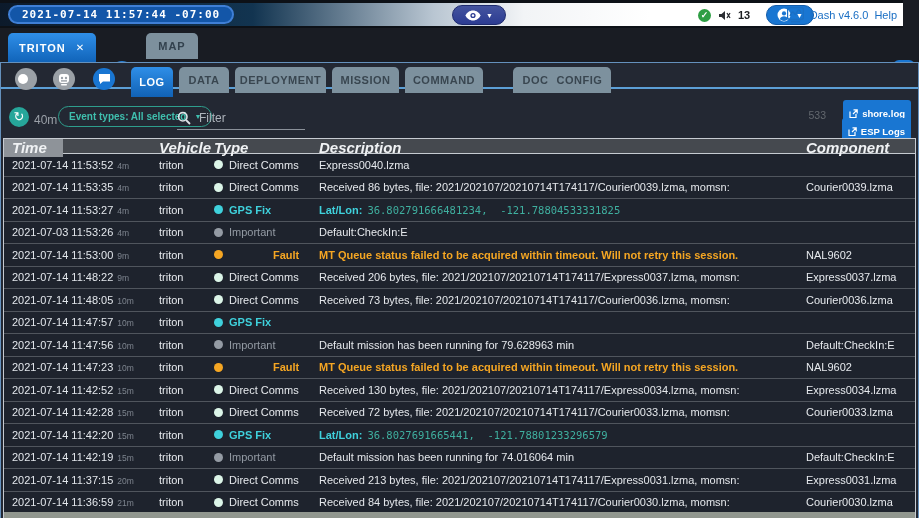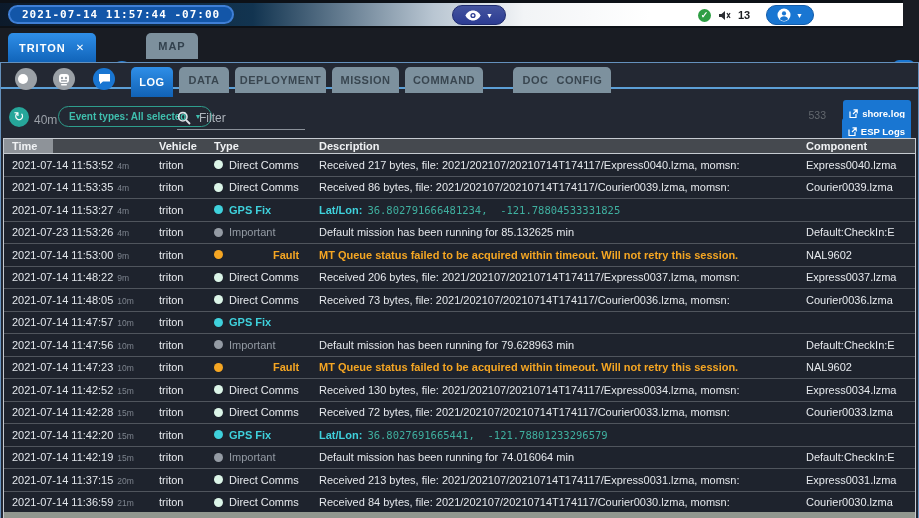--- a/index.html
+++ b/index.html
@@ -81,21 +81,21 @@
   .ext-btn { position:absolute; right:7px; height:26px; background:#1976d2; border:none;
     border-radius:3px; color:#fff; font-size:9.5px; font-weight:bold; padding:0 6px;
     display:flex; align-items:center; gap:4px; cursor:pointer; }
   .ext-btn.b1 { top:1px; } .ext-btn.b2 { top:19px; }
 
   
   .logtable { position:absolute; top:75px; left:2px; right:2px; bottom:0;
     border:1px solid #c6cbd1; border-bottom:none; overflow:hidden; background:#1e232d; }
   .thead, .row { display:grid; grid-template-columns:148px 55px 105px 487px 1fr; align-items:center; }
   .thead { height:15px; background:#45494f; border-bottom:1px solid #c6cbd1; }
-  .thead > div { color:#f0f2f4; font-size:11px; font-weight:bold; padding-left:7px; }
+  .thead > div { color:#f0f2f4; font-size:15px; font-weight:bold; padding-left:7px;font-style:italic; }
   .thead > div:first-child { padding-left:8px; }
   .th-time-hl { background:#8e9399; padding:1px 16px 1px 8px; margin-left:-8px; }
   .row { height:22.5px; border-bottom:1px solid #50555d; background:#1e232d; cursor:pointer; }
   .row > div { padding-left:7px; overflow:hidden; white-space:nowrap; }
   .c-time { padding-left:8px !important; color:#e3e7ec; font-size:11px; }
   .c-time .rel { color:#7e858f; font-size:8.5px; margin-left:4px; }
   .c-vehicle { color:#e6e9ed; font-size:11px; }
   .c-type { display:flex; align-items:center; font-size:11px; }
   .dot { width:9px; height:9px; border-radius:50%; margin-right:6px; flex:0 0 9px; }
   .k-comms .dot { background:var(--c-mint); }
@@ -149,20 +149,31 @@
     <button class="user-btn">
       <span>
         <svg width="14" height="14" viewBox="0 0 14 14">
             <circle cx="7" cy="7" r="6.5" fill="#fff"></circle>
             <circle cx="7" cy="5.4" r="2.1" fill="#1976d2"></circle>
             <path d="M2.8 11.2c0.8-2 2.4-2.9 4.2-2.9s3.4 0.9 4.2 2.9a6.5 6.5 0 0 1-8.4 0z" fill="#1976d2"></path>
           </svg>
       </span>
       <span class="caret">▼</span>
     </button>
+    <div class="brand-zone">
+      <span>
+        <svg width="17" height="16" viewBox="0 0 17 16">
+            <rect x="0.5" y="0.5" width="16" height="12" rx="2.5" fill="none" stroke="#1a6fc4" stroke-width="1.4"></rect>
+            <path d="M3 9c1.5-4 3-5 4-3s1.5 2.5 3-1 3-2 4 1" fill="none" stroke="#1a6fc4" stroke-width="1.4"></path>
+            <rect x="4" y="14" width="9" height="1.5" fill="#1a6fc4"></rect>
+          </svg>
+      </span>
+      <span class="brand-text">Dash v4.6.0</span>
+      <a class="help-link" href="#">Help</a>
+    </div>
   </header>
 
   <nav class="tabstrip">
     <div class="vtab active">
       <span>TRITON</span>
       <span class="x">✕</span>
     </div>
     <button class="addtab">+</button>
     <div class="vtab gray map">MAP</div>
     <div class="vtab gray summary">SUMMARY</div>
@@ -248,21 +259,20 @@
         <div>Component</div>
       </div>
       <div id="tbody">
           <div class="row k-comms">
     <div class="c-time"><span class="tv">2021-07-14 11:53:52</span><span class="rel">4m</span></div>
     <div class="c-vehicle">triton</div>
     <div class="c-type">
               <span class="dot"></span>
               <span class="t-label">Direct Comms</span>
             </div>
-    <div class="c-desc"><span class="dtext">Received 217 bytes, file: 2021/202107/20210714T174117/Express0040.lzma, momsn:</span></div>
     <div class="c-comp">Express0040.lzma</div>
   </div>
           <div class="row k-comms">
     <div class="c-time"><span class="tv">2021-07-14 11:53:35</span><span class="rel">4m</span></div>
     <div class="c-vehicle">triton</div>
     <div class="c-type">
               <span class="dot"></span>
               <span class="t-label">Direct Comms</span>
             </div>
     <div class="c-desc"><span class="dtext">Received 86 bytes, file: 2021/202107/20210714T174117/Courier0039.lzma, momsn:</span></div>
@@ -272,27 +282,26 @@
     <div class="c-time"><span class="tv">2021-07-14 11:53:27</span><span class="rel">4m</span></div>
     <div class="c-vehicle">triton</div>
     <div class="c-type">
               <span class="dot"></span>
               <span class="t-label">GPS Fix</span>
             </div>
     <div class="c-desc"><span class="dlabel">Lat/Lon:</span><span class="dtext">36.802791666481234,  -121.78804533331825</span></div>
     <div class="c-comp"></div>
   </div>
           <div class="row k-important">
-    <div class="c-time"><span class="tv">2021-07-23 11:53:26</span><span class="rel">4m</span></div>
+    <div class="c-time"><span class="tv">2021-07-03 11:53:26</span><span class="rel">4m</span></div>
     <div class="c-vehicle">triton</div>
     <div class="c-type">
               <span class="dot"></span>
               <span class="t-label">Important</span>
             </div>
-    <div class="c-desc"><span class="dtext">Default mission has been running for 85.132625 min</span></div>
     <div class="c-comp">Default:CheckIn:E</div>
   </div>
           <div class="row k-fault">
     <div class="c-time"><span class="tv">2021-07-14 11:53:00</span><span class="rel">9m</span></div>
     <div class="c-vehicle">triton</div>
     <div class="c-type">
               <span class="dot"></span>
               <span class="t-label">Fault</span>
             </div>
     <div class="c-desc"><span class="dtext">MT Queue status failed to be acquired within timeout. Will not retry this session.</span></div>

